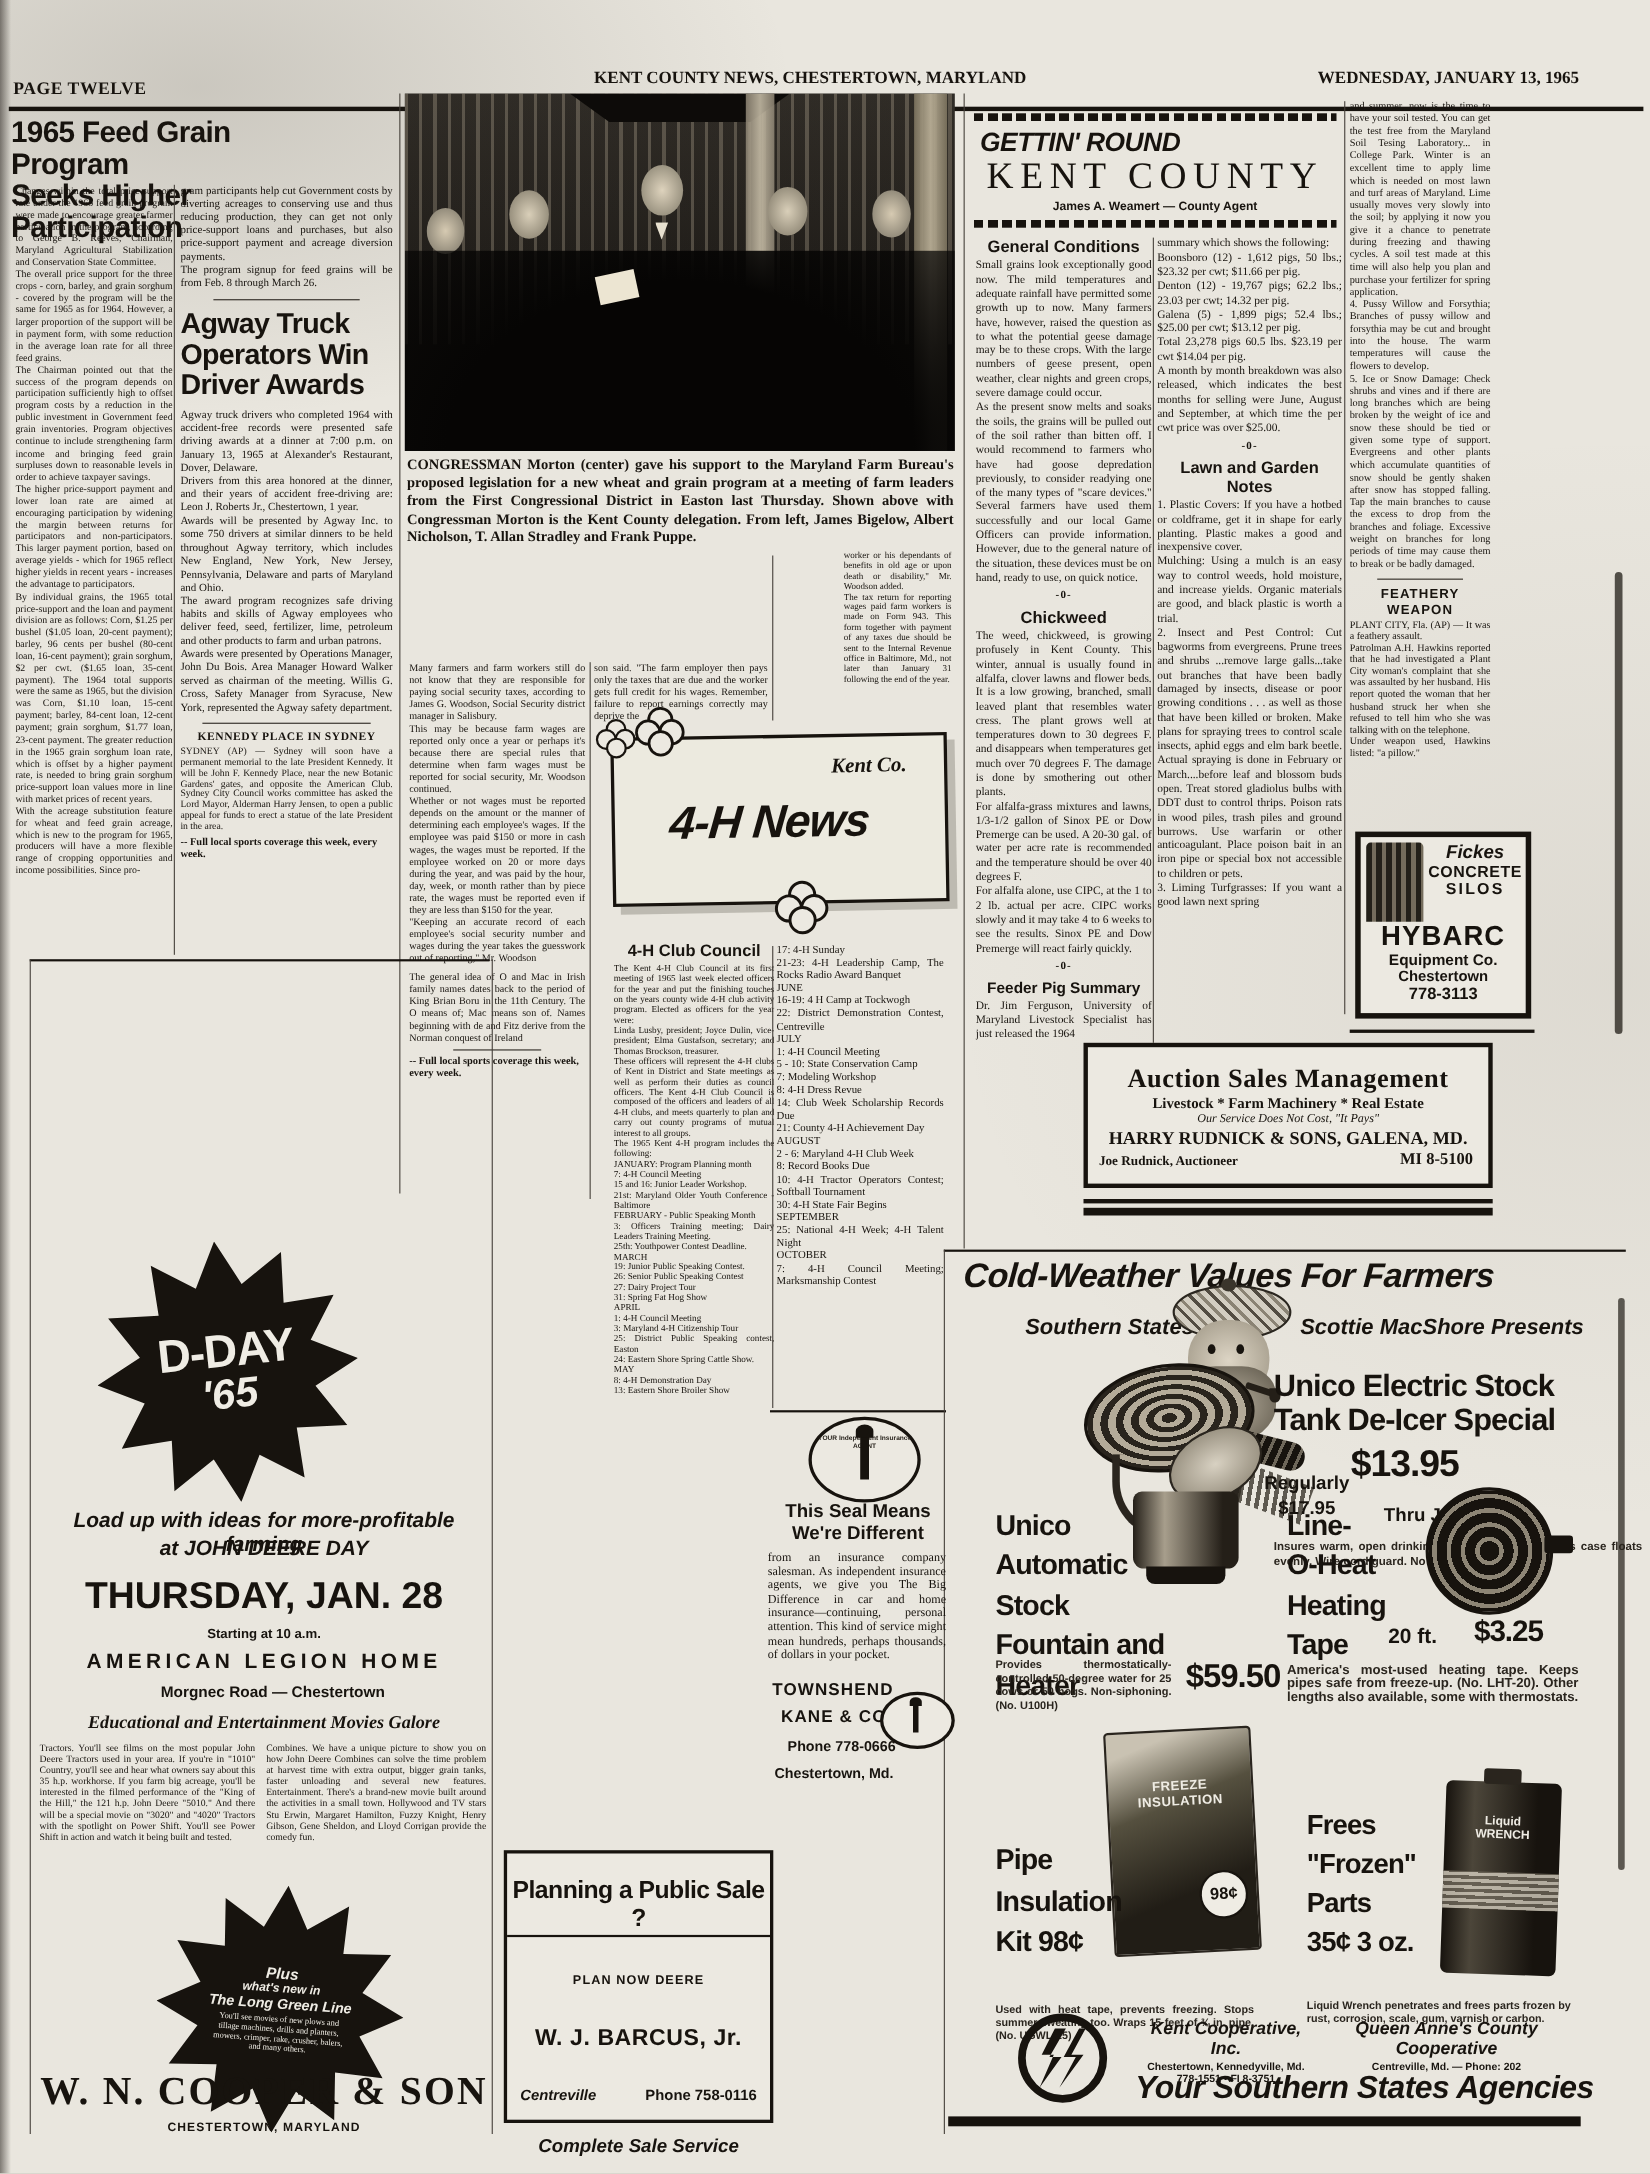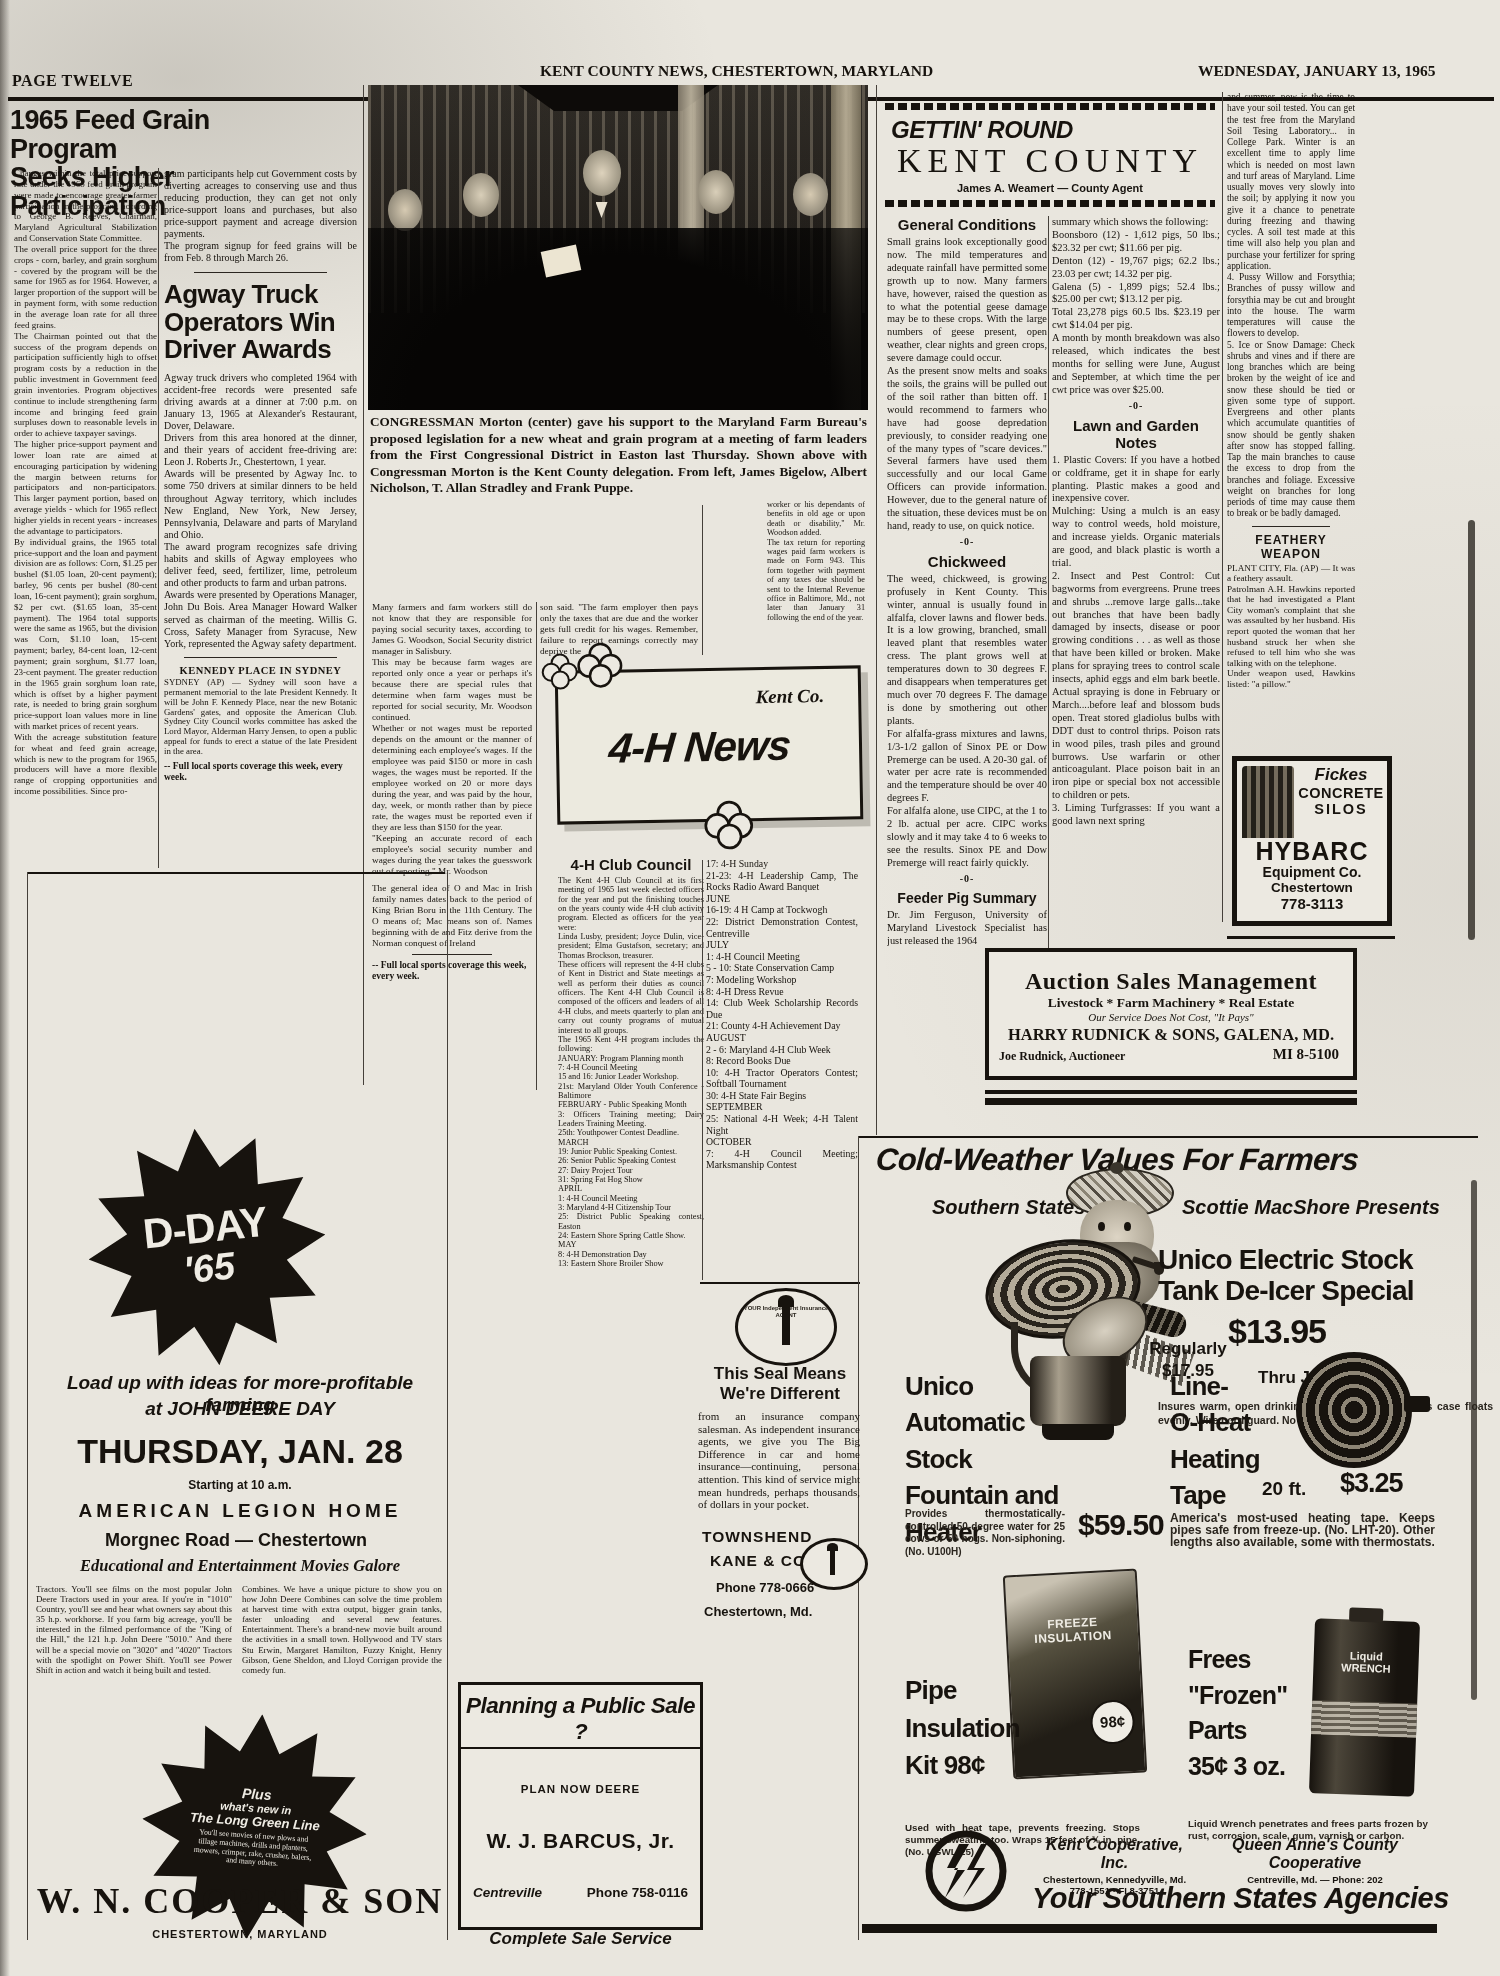--- a/index.html
+++ b/index.html
@@ -377,21 +377,21 @@
   <div class="abs b sans" style="left:702px;top:1528px;font-size:15.5px;letter-spacing:1px;">TOWNSHEND</div>
   <div class="abs b sans" style="left:710px;top:1552px;font-size:15.5px;letter-spacing:1px;">KANE &amp; CO.</div>
   <div class="abs" style="left:800px;top:1538px;width:62px;height:46px;border:3px solid #17130e;border-radius:50%;background:#ece9e1;">
     <div class="abs" style="left:27px;top:8px;width:5px;height:26px;background:#17130e;"></div>
     <div class="abs" style="left:24px;top:2px;width:11px;height:8px;border-radius:50% 50% 0 0;background:#17130e;"></div>
   </div>
   <div class="abs b sans" style="left:716px;top:1580px;font-size:13px;">Phone 778-0666</div>
   <div class="abs b sans" style="left:704px;top:1604px;font-size:13px;">Chestertown, Md.</div>
 
   <div class="abs" style="left:458px;top:1682px;width:245px;height:248px;border:3px solid #17130e;background:#ece9e1;box-sizing:border-box;text-align:center;">
-    <div class="b sans" style="font-size:22.5px;letter-spacing:-.5px;margin-top:8px;border-bottom:2px solid #17130e;display:inline-block;padding:0 4px 2px 4px;font-style:italic;">Planning a Public Sale ?</div>
+    <div class="b sans" style="font-size:22.5px;letter-spacing:-.5px;margin-top:20px;border-bottom:2px solid #17130e;display:inline-block;padding:0 4px 2px 4px;">Planning a Public Sale ?</div>
     <div class="b sans" style="font-size:11.5px;letter-spacing:1px;margin-top:34px;">PLAN NOW DEERE</div>
     <div class="b sans" style="font-size:21px;letter-spacing:.5px;margin-top:34px;">W. J. BARCUS, Jr.</div>
     <div style="position:relative;margin-top:32px;height:18px;">
       <span class="b i sans" style="position:absolute;left:12px;font-size:13.5px;">Centreville</span>
       <span class="b sans" style="position:absolute;right:12px;font-size:13.5px;">Phone 758-0116</span>
     </div>
     <div class="b i sans" style="font-size:17px;margin-top:26px;">Complete Sale Service</div>
   </div>
 
   <div class="abs rule" style="left:27px;top:872px;width:418px;height:2px;"></div>
@@ -401,21 +401,21 @@
   <div class="abs starburst" style="left:88px;top:1128px;width:238px;height:238px;transform:rotate(-6deg);">
     <div class="b sans" style="font-size:42px;letter-spacing:-1px;line-height:1;">D-DAY</div>
     <div class="b i sans" style="font-size:38px;line-height:1;">'65</div>
   </div>
 
   <div class="abs b i sans c" style="left:40px;top:1372px;width:400px;font-size:19px;">Load up with ideas for more-profitable farming</div>
   <div class="abs b i sans c" style="left:40px;top:1398px;width:400px;font-size:19px;">at JOHN DEERE DAY</div>
   <div class="abs b sans c" style="left:30px;top:1432px;width:420px;font-size:34px;letter-spacing:0;">THURSDAY, JAN. 28</div>
   <div class="abs b sans c" style="left:40px;top:1478px;width:400px;font-size:12px;">Starting at 10 a.m.</div>
   <div class="abs sans c" style="left:40px;top:1500px;width:400px;font-size:19px;letter-spacing:4px;font-weight:bold;">AMERICAN  LEGION  HOME</div>
-  <div class="abs b sans c" style="left:36px;top:1530px;width:400px;font-size:18px;">Morgnec Road — Chestertown</div>
+  <div class="abs b sans c" style="left:48px;top:1530px;width:400px;font-size:14px;">Morgnec Road — Chestertown</div>
   <div class="abs b i serif c" style="left:40px;top:1556px;width:400px;font-size:16.5px;">Educational and Entertainment Movies Galore</div>
 
   <div class="abs just" style="left:36px;top:1584px;width:196px;height:160px;font-size:8.8px;line-height:10.1px;overflow:hidden;">Tractors. You'll see films on the most popular John Deere Tractors used in your area. If you're in "1010" Country, you'll see and hear what owners say about this 35 h.p. workhorse. If you farm big acreage, you'll be interested in the filmed performance of the "King of the Hill," the 121 h.p. John Deere "5010." And there will be a special movie on "3020" and "4020" Tractors with the spotlight on Power Shift. You'll see Power Shift in action and watch it being built and tested.</div>
   <div class="abs just" style="left:242px;top:1584px;width:200px;height:160px;font-size:8.8px;line-height:10.1px;overflow:hidden;">Combines. We have a unique picture to show you on how John Deere Combines can solve the time problem at harvest time with extra output, bigger grain tanks, faster unloading and several new features. Entertainment. There's a brand-new movie built around the activities in a small town. Hollywood and TV stars Stu Erwin, Margaret Hamilton, Fuzzy Knight, Henry Gibson, Gene Sheldon, and Lloyd Corrigan provide the comedy fun.</div>
 
   <div class="abs starburst" style="left:142px;top:1714px;width:205px;height:205px;transform:rotate(4deg);padding:10px;">
     <div class="b i sans" style="font-size:14px;">Plus</div>
     <div class="b i sans" style="font-size:11px;">what's new in</div>
     <div class="b i sans" style="font-size:13px;">The Long Green Line</div>
     <div style="font-size:7.6px;line-height:8.6px;width:120px;margin-top:3px;">You'll see movies of new plows and tillage machines, drills and planters, mowers, crimper, rake, crusher, balers, and many others.</div>

